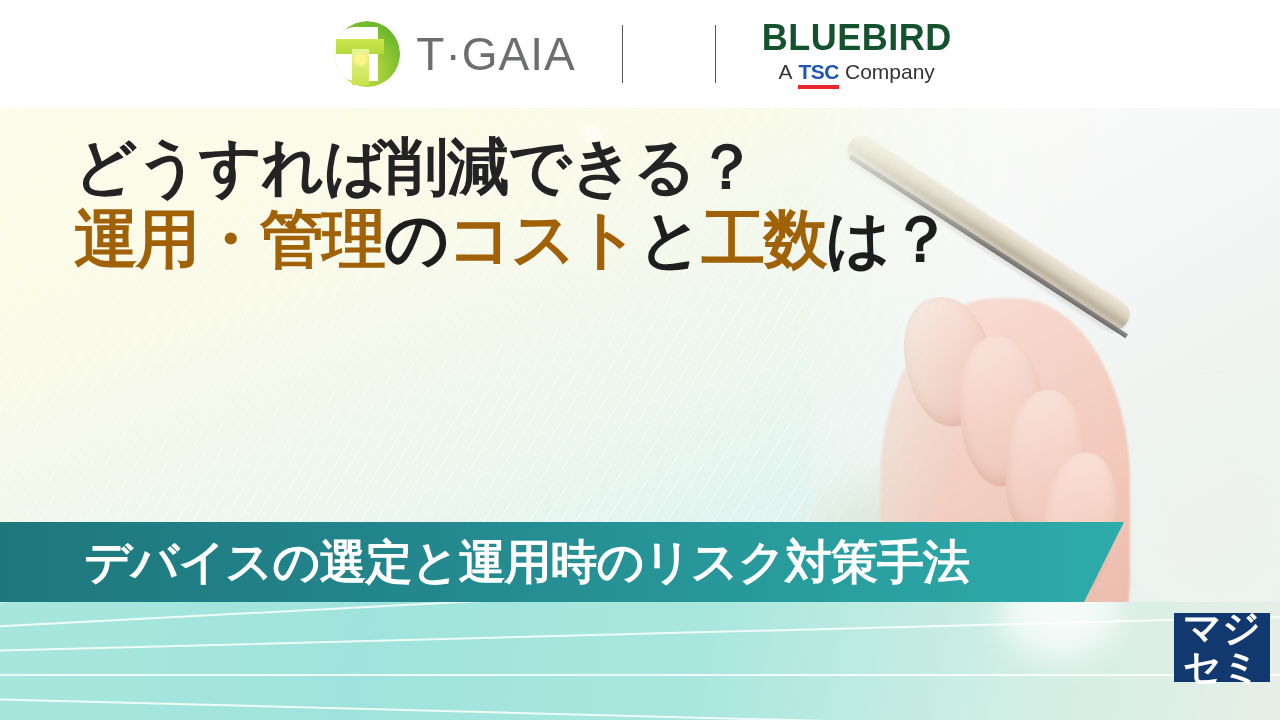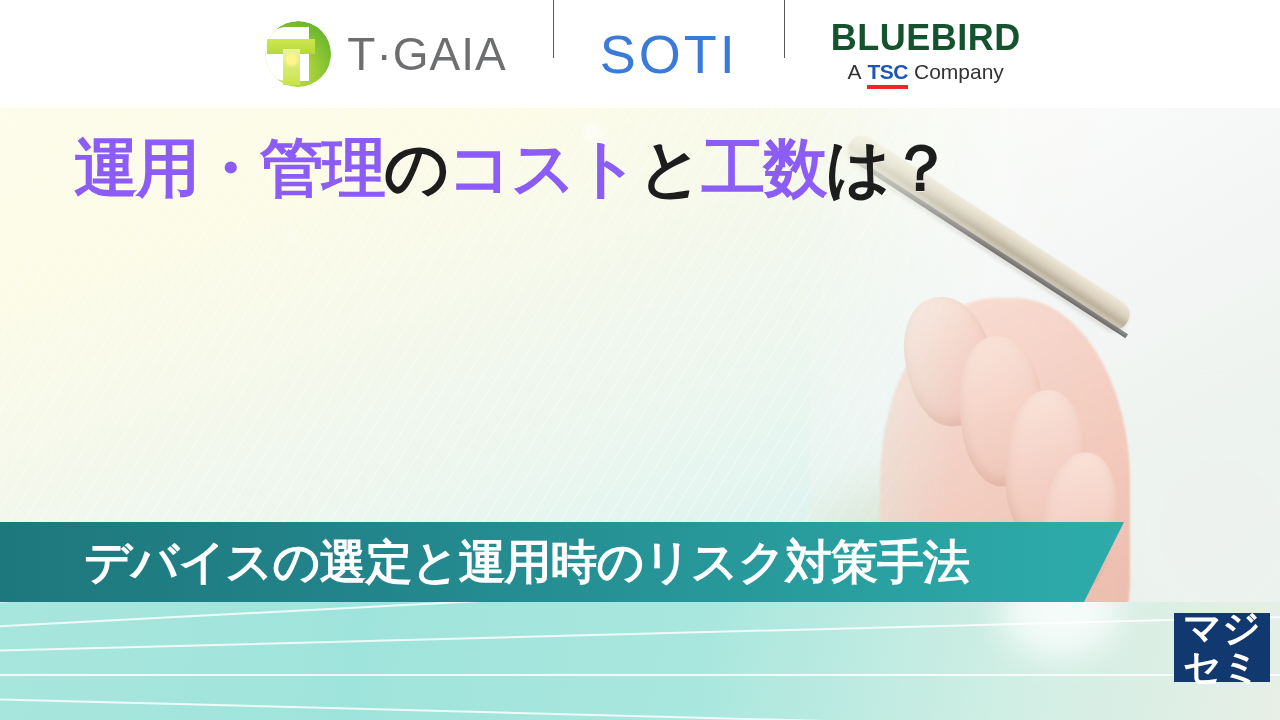--- a/index.html
+++ b/index.html
@@ -9,21 +9,21 @@
     position:relative;
     width:1280px;height:720px;
     overflow:hidden;
     background:#fdfdf5;
   }
 
   
   .logo-bar{
     position:absolute;left:0;top:0;width:1280px;height:108px;
     background:#ffffff;
-    display:flex;justify-content:center;
+    display:flex;align-items:center;justify-content:center;
     gap:0px;
     z-index:40;
   }
   .logo-slot{display:flex;align-items:center;justify-content:center;}
   .divider{
     width:1px;height:58px;background:#5a5a5a;
     margin:0 46px;
   }
 
   
@@ -156,21 +156,21 @@
     position:absolute;left:74px;top:134px;z-index:10;
     font-family:"DejaVu Sans","Liberation Sans",sans-serif;
     font-weight:bold;
     font-size:62px;line-height:1.08;
     letter-spacing:-1px;
     color:#232323;
     text-shadow:0 1px 0 rgba(255,255,255,.5);
   }
   .hl-line{white-space:nowrap;margin-bottom:4px;}
   .hl-line3{font-size:64px;letter-spacing:-2px;}
-  .teal{color:#8b5cf6;}
+  .teal{color:#a16207;}
   .dark{color:#1d1d1d;}
 
   
   .banner{
     position:absolute;z-index:15;
     display:flex;align-items:center;
     color:#ffffff;
     font-family:"DejaVu Sans","Liberation Sans",sans-serif;
     font-weight:bold;
     letter-spacing:-1px;
@@ -253,23 +253,20 @@
             <div class="tstem"></div>
             <div class="tdot"></div>
           </div>
         </div>
         <div class="tgaia-text">T·GAIA</div>
       </div>
     </div>
 
     <div class="divider"></div>
 
-    <div class="logo-slot">
-      <div class="soti-text">SOTI</div>
-    </div>
 
     <div class="divider"></div>
 
     <div class="logo-slot">
       <div class="bluebird">
         <div class="bb-top">BLUEBIRD</div>
         <div class="bb-bottom">
           <span>A</span>
           <span class="bb-tsc">TSC</span>
           <span>Company</span>
@@ -295,20 +292,21 @@
     <div class="hand-palm"></div>
     <div class="finger" style="left:96px;top:188px;width:86px;height:130px;transform:rotate(-14deg);"></div>
     <div class="finger" style="left:150px;top:228px;width:84px;height:150px;transform:rotate(-6deg);"></div>
     <div class="finger" style="left:196px;top:282px;width:80px;height:150px;transform:rotate(2deg);"></div>
     <div class="finger" style="left:232px;top:344px;width:74px;height:140px;transform:rotate(8deg);"></div>
     <div class="device"></div>
     <div class="device-line"></div>
   </div>
 
   <div class="headline">
+    <div class="hl-line">どうすれば削減できる？</div>
     <div class="hl-line hl-line3"><span class="teal">運用・管理</span><span class="dark">の</span><span class="teal">コスト</span><span class="dark">と</span><span class="teal">工数</span><span class="dark">は？</span></div>
   </div>
 
   <div class="banner banner2">
     <span>デバイスの選定と運用時のリスク対策手法</span>
   </div>
 
   <div class="bottom-strip">
     <div class="strip-lines">
 

